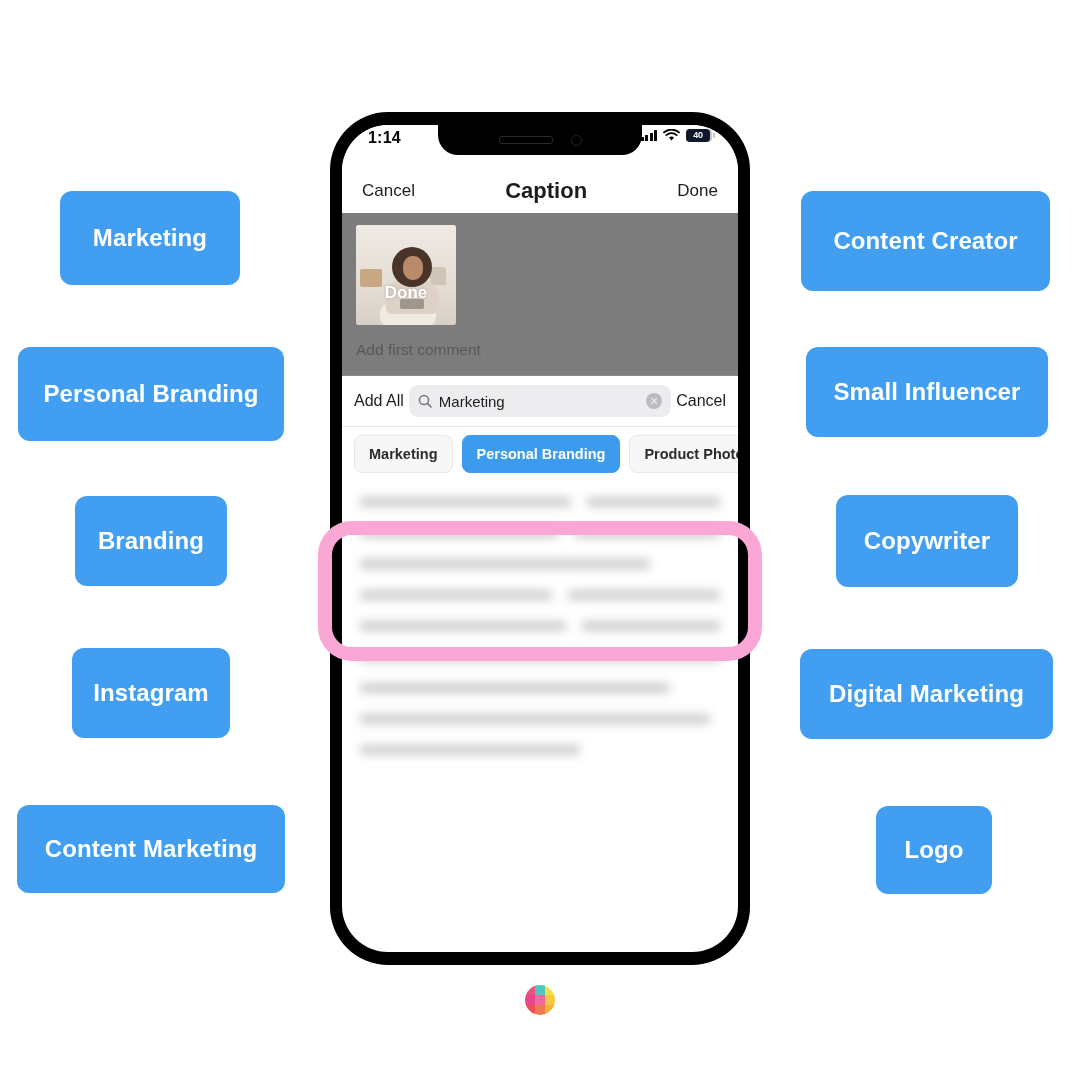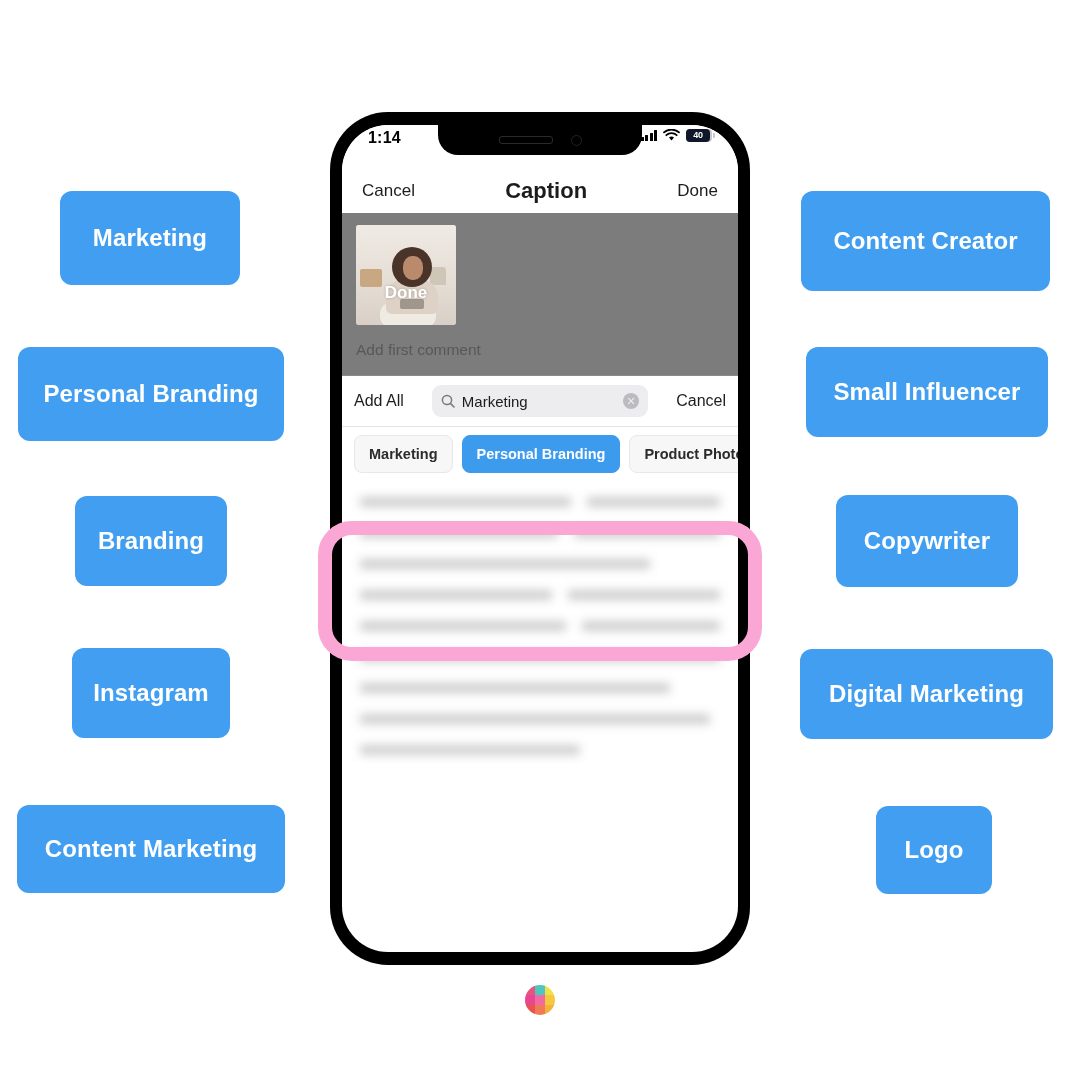--- a/index.html
+++ b/index.html
@@ -236,21 +236,21 @@
 
   
   #picker {
     background: #ffffff;
     position: relative;
     z-index: 10;
   }
   #picker-top {
     display: flex;
     align-items: center;
-    gap: 28px;
+    gap: 5px;
     padding: 9px 12px;
     border-bottom: 1px solid #e4e4e6;
   }
   #add-all { font-size: 16px; color: #1c1c1e; white-space: nowrap; }
   #search-field {
     flex: 1;
     background: #ededef;
     border-radius: 9px;
     height: 32px;
     display: flex;

